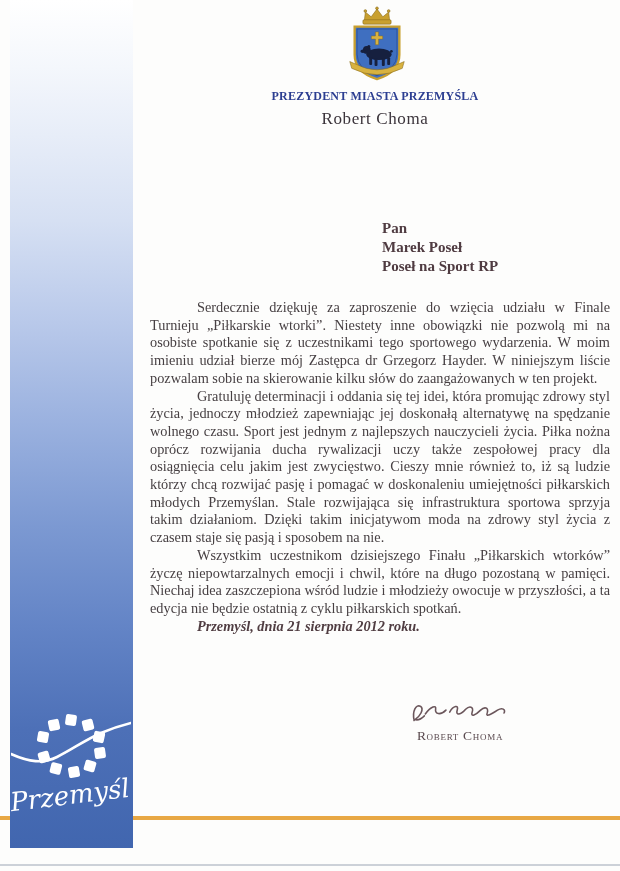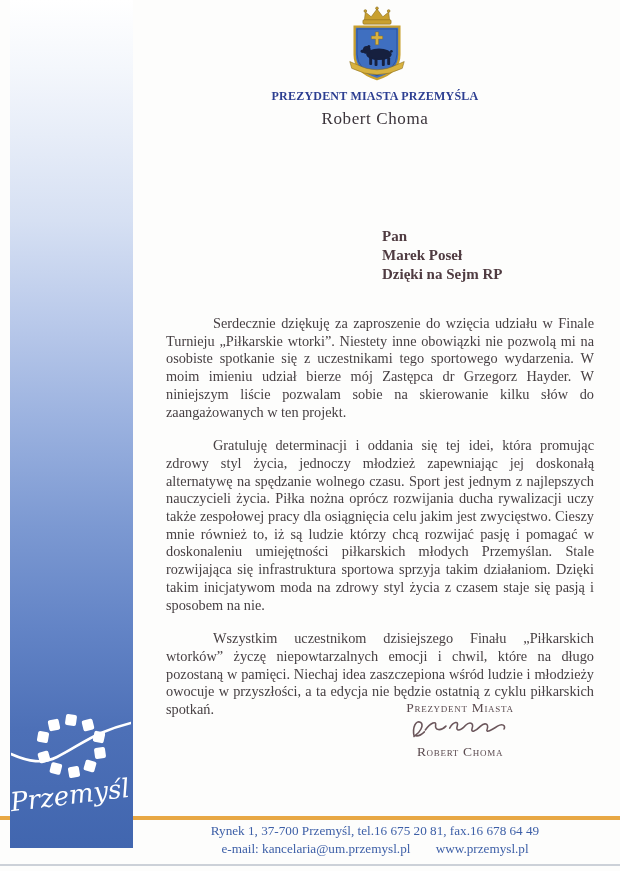--- a/index.html
+++ b/index.html
@@ -27,28 +27,28 @@
     position:absolute;left:150px;top:89px;width:450px;text-align:center;
     color:#2c3e91;font-weight:bold;font-size:12px;letter-spacing:.2px;
   }
   .header-name{
     position:absolute;left:150px;top:109px;width:450px;text-align:center;
     color:#3b343b;font-size:17px;letter-spacing:.6px;
   }
   
   .recipient{
     position:absolute;left:382px;top:219px;
-    color:#4f3b41;font-weight:bold;font-size:15px;line-height:19px;margin-top:8px;
+    color:#4f3b41;font-weight:bold;font-size:15px;line-height:19px;
   }
   
   .body-text{
     position:absolute;left:150px;top:299px;width:460px;
     font-size:14.3px;line-height:17.7px;color:#474043;text-align:justify;
   }
-  .body-text p{margin:16px;text-indent:47px;}
+  .body-text p{margin:0;text-indent:47px;}
   .dateline{font-weight:bold;font-style:italic;color:#503d42;}
   
   .sig{position:absolute;left:385px;top:700px;width:150px;text-align:center;color:#5a4a4f;}
   .sig-title,.sig-name{font-variant:small-caps;font-size:13.5px;letter-spacing:.7px;}
   .sig-scrawl{width:104px;height:30px;margin:-2px 0 -4px 0;}
   
   .footer{
     position:absolute;left:140px;top:822px;width:470px;text-align:center;
     color:#3d5fa7;font-size:13.2px;line-height:18px;
   }
@@ -107,42 +107,35 @@
     </g>
     <path d="M8,57 L15,60 Q36,71 57,60 L64,57 L62,64 Q36,77 10,64 Z" fill="#d8b23f" stroke="#8a6d1d" stroke-width="0.6"></path>
   </svg>
 
   <div class="header-title">PREZYDENT MIASTA PRZEMYŚLA</div>
   <div class="header-name">Robert Choma</div>
 
   <div class="recipient">
     <div>Pan</div>
     <div>Marek Poseł</div>
-    <div>Dzięki na Sejm RP</div>
+    <div>Poseł na Sport RP</div>
   </div>
 
   <div class="body-text">
     <p>Serdecznie dziękuję za zaproszenie do wzięcia udziału w Finale Turnieju „Piłkarskie wtorki”. Niestety inne obowiązki nie pozwolą mi na osobiste spotkanie się z uczestnikami tego sportowego wydarzenia. W moim imieniu udział bierze mój Zastępca dr Grzegorz Hayder. W niniejszym liście pozwalam sobie na skierowanie kilku słów do zaangażowanych w ten projekt.</p>
     <p>Gratuluję determinacji i oddania się tej idei, która promując zdrowy styl życia, jednoczy młodzież zapewniając jej doskonałą alternatywę na spędzanie wolnego czasu. Sport jest jednym z najlepszych nauczycieli życia. Piłka nożna oprócz rozwijania ducha rywalizacji uczy także zespołowej pracy dla osiągnięcia celu jakim jest zwycięstwo. Cieszy mnie również to, iż są ludzie którzy chcą rozwijać pasję i pomagać w doskonaleniu umiejętności piłkarskich młodych Przemyślan. Stale rozwijająca się infrastruktura sportowa sprzyja takim działaniom. Dzięki takim inicjatywom moda na zdrowy styl życia z czasem staje się pasją i sposobem na nie.</p>
     <p>Wszystkim uczestnikom dzisiejszego Finału „Piłkarskich wtorków” życzę niepowtarzalnych emocji i chwil, które na długo pozostaną w pamięci. Niechaj idea zaszczepiona wśród ludzie i młodzieży owocuje w przyszłości, a ta edycja nie będzie ostatnią z cyklu piłkarskich spotkań.</p>
+    <p class="dateline">Przemyśl, dnia 21 sierpnia 2012 roku.</p>
   </div>
 
   <div class="sig">
-    <div class="sig-title">Prezydent Miasta</div>
     <svg class="sig-scrawl" viewBox="0 0 110 32">
       <g fill="none" stroke="#6b565b" stroke-width="1.7" stroke-linecap="round">
         <path d="M6,24 C4,14 8,6 13,9 C17,12 12,20 7,23 C10,24 14,22 17,19"></path>
         <path d="M18,17 C24,9 30,7 29,12 C28,17 34,19 40,13"></path>
         <path d="M44,15 C48,8 54,7 52,13 C50,19 56,18 61,12 C65,8 70,9 68,15 C66,21 72,18 77,13 C81,9 86,10 84,16 C82,21 89,17 95,13 C100,10 104,12 102,16"></path>
       </g>
     </svg>
     <div class="sig-name">Robert Choma</div>
   </div>
 
-  <div class="footer">
-    <div>Rynek 1, 37-700 Przemyśl, tel.16 675 20 81, fax.16 678 64 49</div>
-    <div>
-      <span>e-mail: kancelaria@um.przemysl.pl</span>
-      <span class="gap">www.przemysl.pl</span>
-    </div>
-  </div>
 
 </div>
 
 </body></html>

